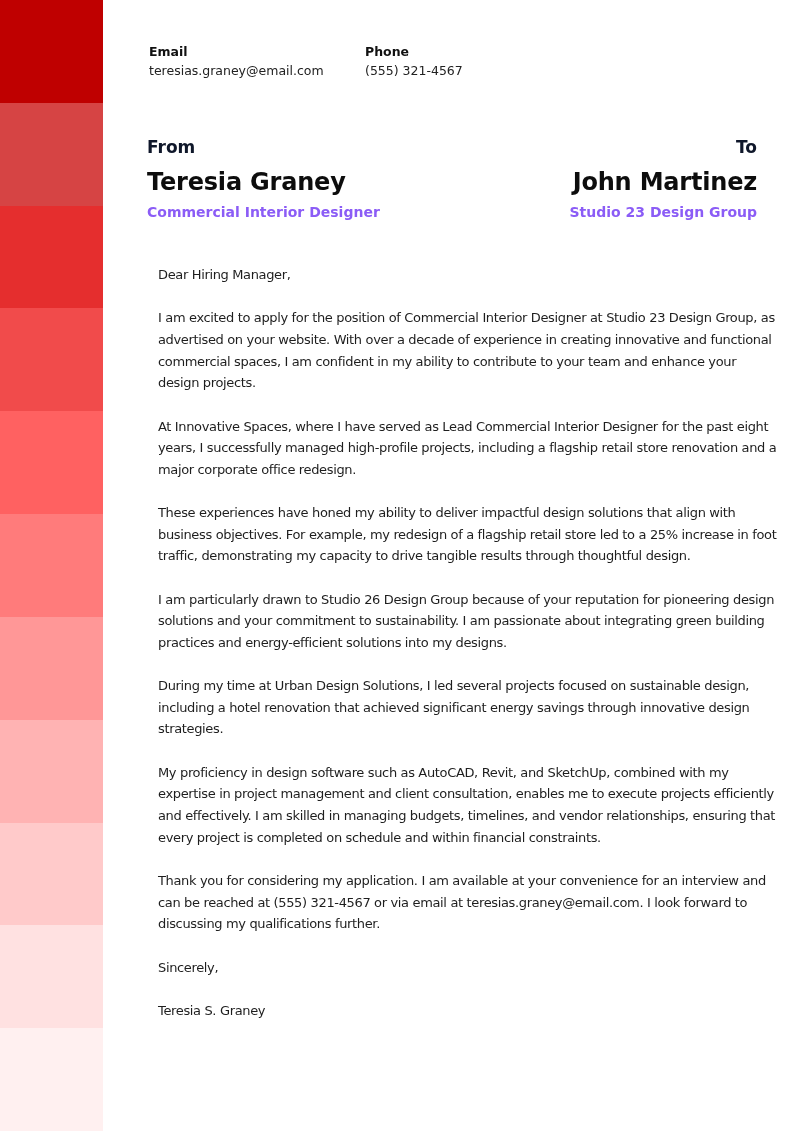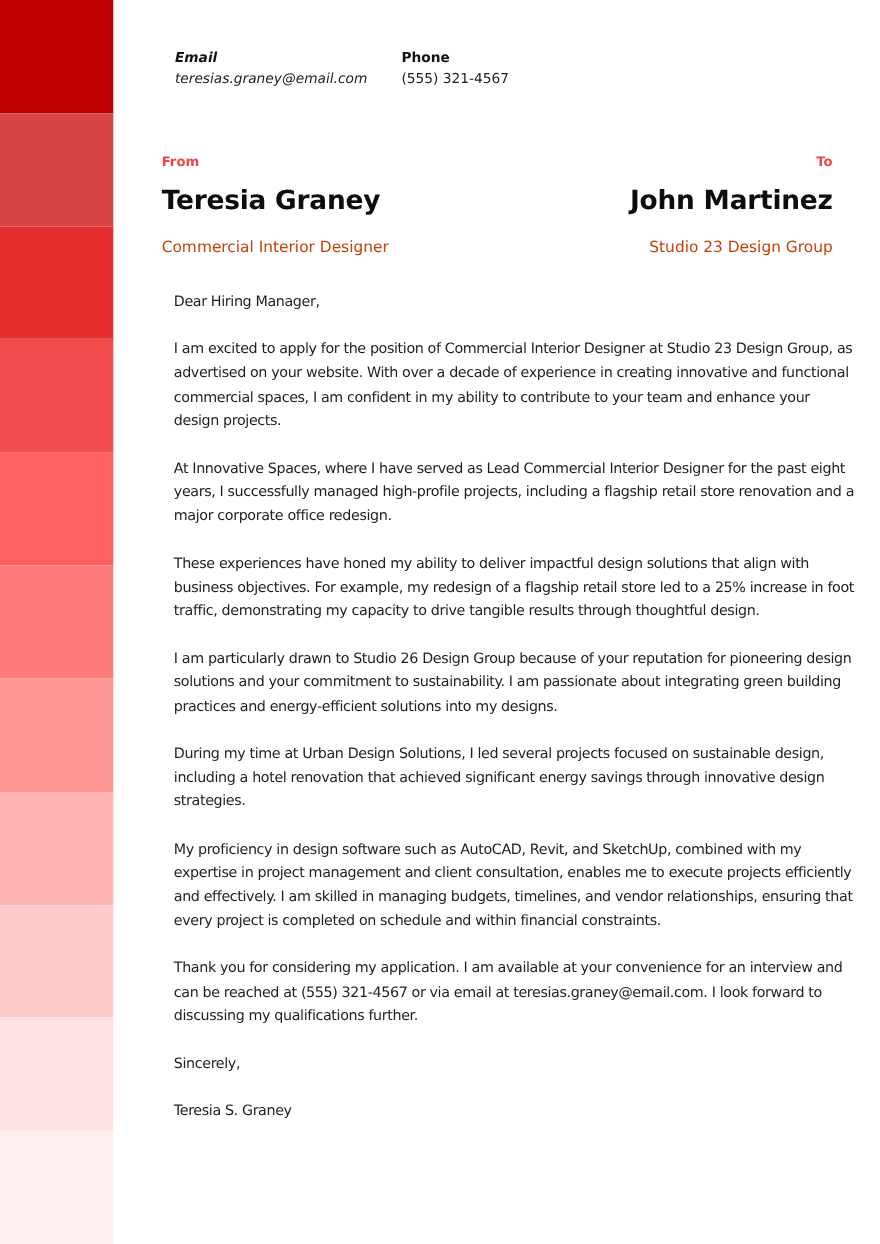--- a/index.html
+++ b/index.html
@@ -26,29 +26,29 @@
     }
     .contact-value {
       font-size: 12.5px; line-height: 17px; color: #222; margin-top: 2px;
     }
     .fromto {
       position: absolute; top: 138px; left: 0; width: 610px; height: 90px;
     }
     .from-block { position: absolute; left: 0; top: 0; }
     .to-block { position: absolute; right: 0; top: 0; text-align: right; }
     .fromto-label {
-      color: #ef4444; font-weight: bold; font-size: 12px; line-height: 18px;
+      color: #0f172a; font-weight: bold; font-size: 17px; line-height: 18px;
     }
     .party-name {
       font-weight: bold; font-size: 24px; line-height: 30px; color: #0d0d0d;
       margin-top: 11px; letter-spacing: -0.2px;
     }
     .party-role {
-      color: #c2410c; font-weight: normal; font-size: 14px; line-height: 18px;
-      margin-top: 19px;
+      color: #8b5cf6; font-weight: bold; font-size: 14px; line-height: 18px;
+      margin-top: 6px;
     }
     .letter {
       position: absolute; top: 264px; left: 11px; width: 620px;
       font-size: 13px; line-height: 21.6px; color: #1e1e1e;
       letter-spacing: -0.35px;
     }
     .letter p { margin: 0 0 21.8px 0; }
   </style>
 </head>
 <body>
@@ -63,21 +63,21 @@
   <div class="stripe" style="background: rgb(255, 151, 151);"></div>
   <div class="stripe" style="background: rgb(255, 179, 179);"></div>
   <div class="stripe" style="background: rgb(255, 202, 202);"></div>
   <div class="stripe" style="background: rgb(255, 225, 225);"></div>
   <div class="stripe" style="background: rgb(255, 240, 240);"></div>
 </div>
 
 <div class="content">
 
   <div class="contact-row">
-    <div class="contact-col" style="left:12px;font-style:italic;">
+    <div class="contact-col" style="left:2px;">
       <div class="contact-label">Email</div>
       <div class="contact-value">teresias.graney@email.com</div>
     </div>
     <div class="contact-col" style="left:218px;">
       <div class="contact-label">Phone</div>
       <div class="contact-value">(555) 321-4567</div>
     </div>
   </div>
 
   <div class="fromto">

